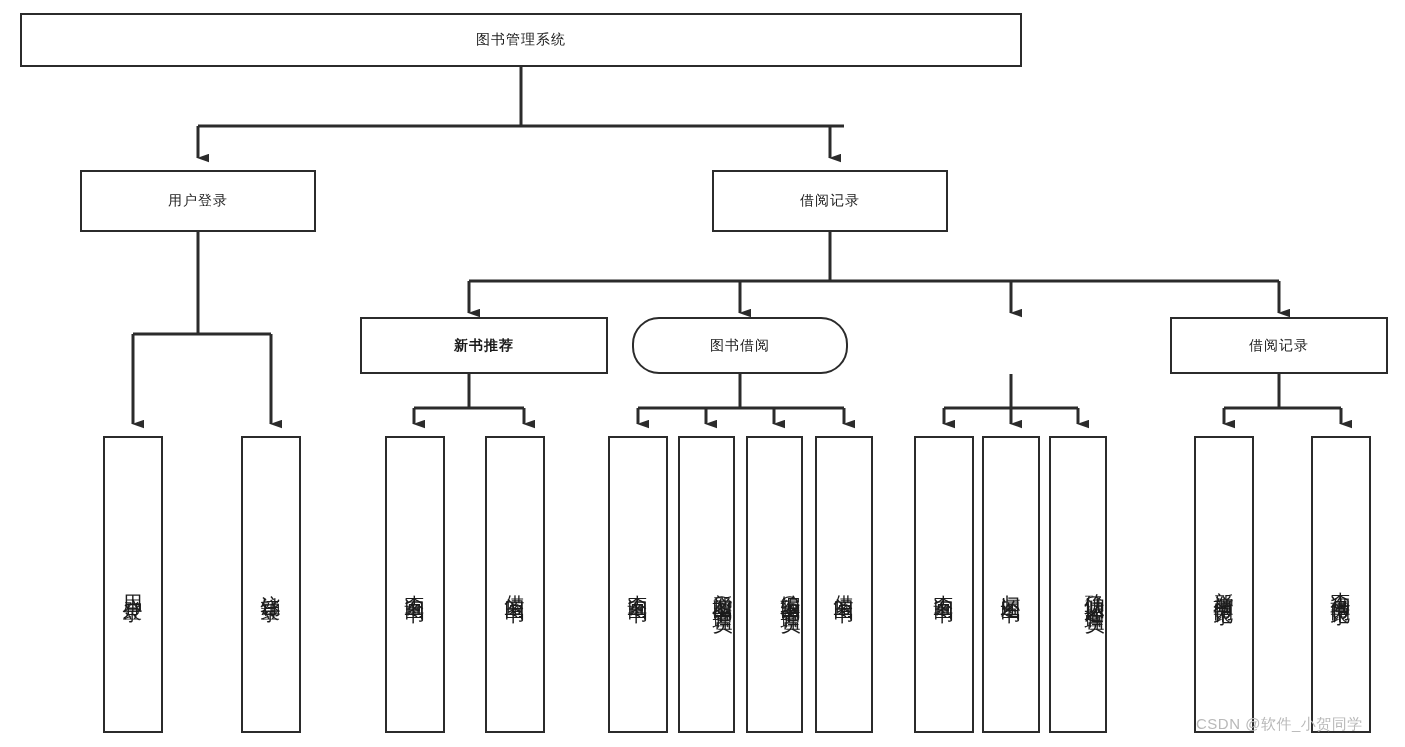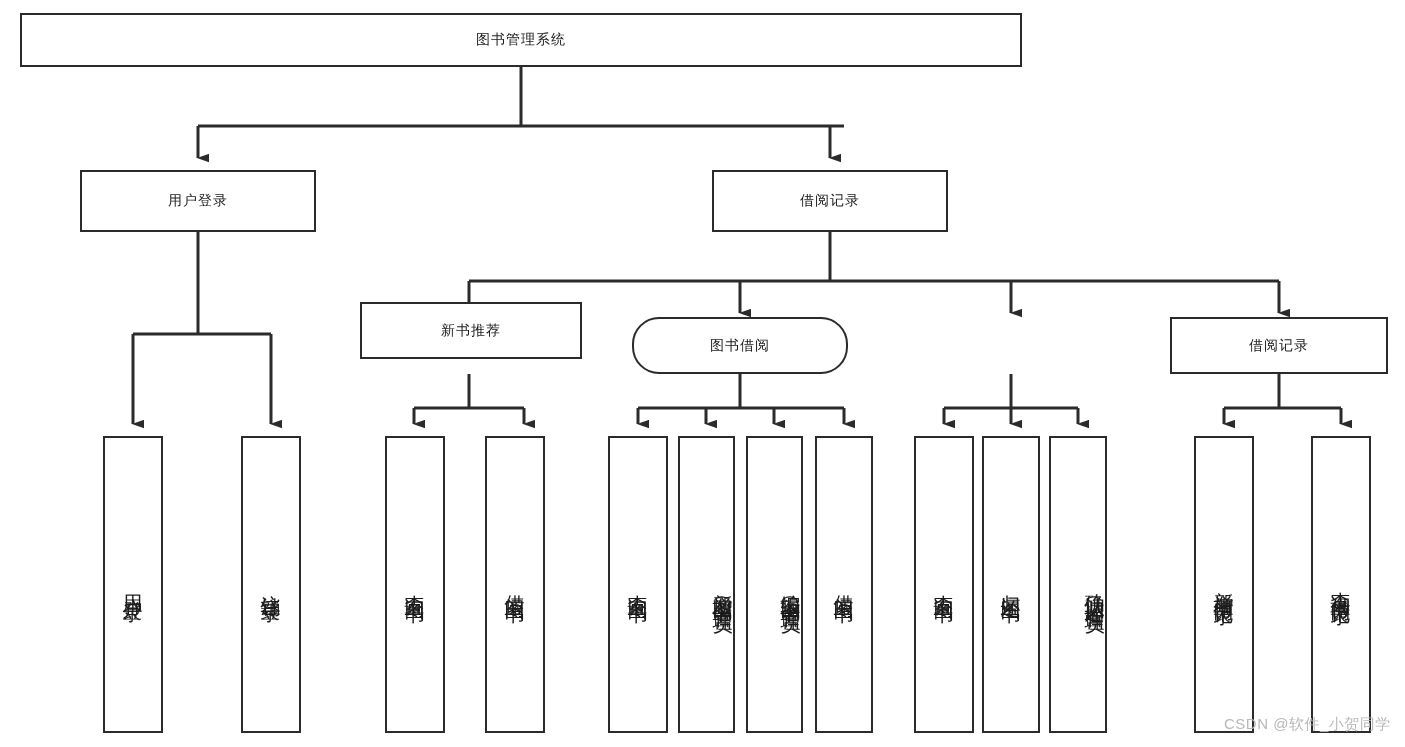--- a/index.html
+++ b/index.html
@@ -9,21 +9,21 @@
   svg#wires{position:absolute;left:0;top:0;width:1405px;height:747px;}
   .node{position:absolute;box-sizing:border-box;background:#ffffff;
         border:2.5px solid #2b2b2b;display:flex;align-items:center;
         justify-content:center;color:#1b1b1b;}
   .node.h{font-size:14px;letter-spacing:1px;}
   .node.v{writing-mode:vertical-rl;text-orientation:upright;
           font-size:20px;letter-spacing:3px;padding-top:14px;
           align-items:flex-start;justify-content:center;line-height:1.0;}
   .node.v.mid{align-items:center;padding-top:0;}
   .watermark{position:absolute;color:#b9b9b9;font-size:15px;
-             letter-spacing:.5px;white-space:nowrap;padding-left:28px;}
+             letter-spacing:.5px;white-space:nowrap;}
 </style>
 </head>
 <body>
 
 <div id="stage">
 
   <svg id="wires" viewBox="0 0 1405 747" xmlns="http://www.w3.org/2000/svg">
     <defs>
       <marker id="arw" markerWidth="10" markerHeight="12" refX="4.2" refY="11" orient="auto" markerUnits="userSpaceOnUse">
         <path d="M0,0 L8.4,0 L4.2,12 Z" fill="#2b2b2b"></path>
@@ -71,21 +71,21 @@
       <path d="M1224,408 L1224,424" marker-end="url(#arw)"></path>
       <path d="M1341,408 L1341,424" marker-end="url(#arw)"></path>
     </g>
   </svg>
 
   <div class="node h" style="left:20px;top:13px;width:1002px;height:54px;">图书管理系统</div>
 
   <div class="node h" style="left:80px;top:170px;width:236px;height:62px;">用户登录</div>
   <div class="node h" style="left:712px;top:170px;width:236px;height:62px;">借阅记录</div>
 
-  <div class="node h" style="left:360px;top:302px;width:222px;height:57px;">新书推荐</div>
+  <div class="node h" style="left:360px;top:317px;width:248px;height:57px;font-weight:bold;">新书推荐</div>
   <div class="node h" style="left:632px;top:317px;width:216px;height:57px;border-radius:27px;">图书借阅</div>
   <div class="node h" style="left:1170px;top:317px;width:218px;height:57px;">借阅记录</div>
 
   <div class="node v mid" style="left:103px;top:436px;width:60px;height:297px;">用户登录</div>
   <div class="node v mid" style="left:241px;top:436px;width:60px;height:297px;">注销登录</div>
 
   <div class="node v mid" style="left:385px;top:436px;width:60px;height:297px;">查询图书</div>
   <div class="node v mid" style="left:485px;top:436px;width:60px;height:297px;">借阅图书</div>
 
   <div class="node v mid" style="left:608px;top:436px;width:60px;height:297px;">查询图书</div>

